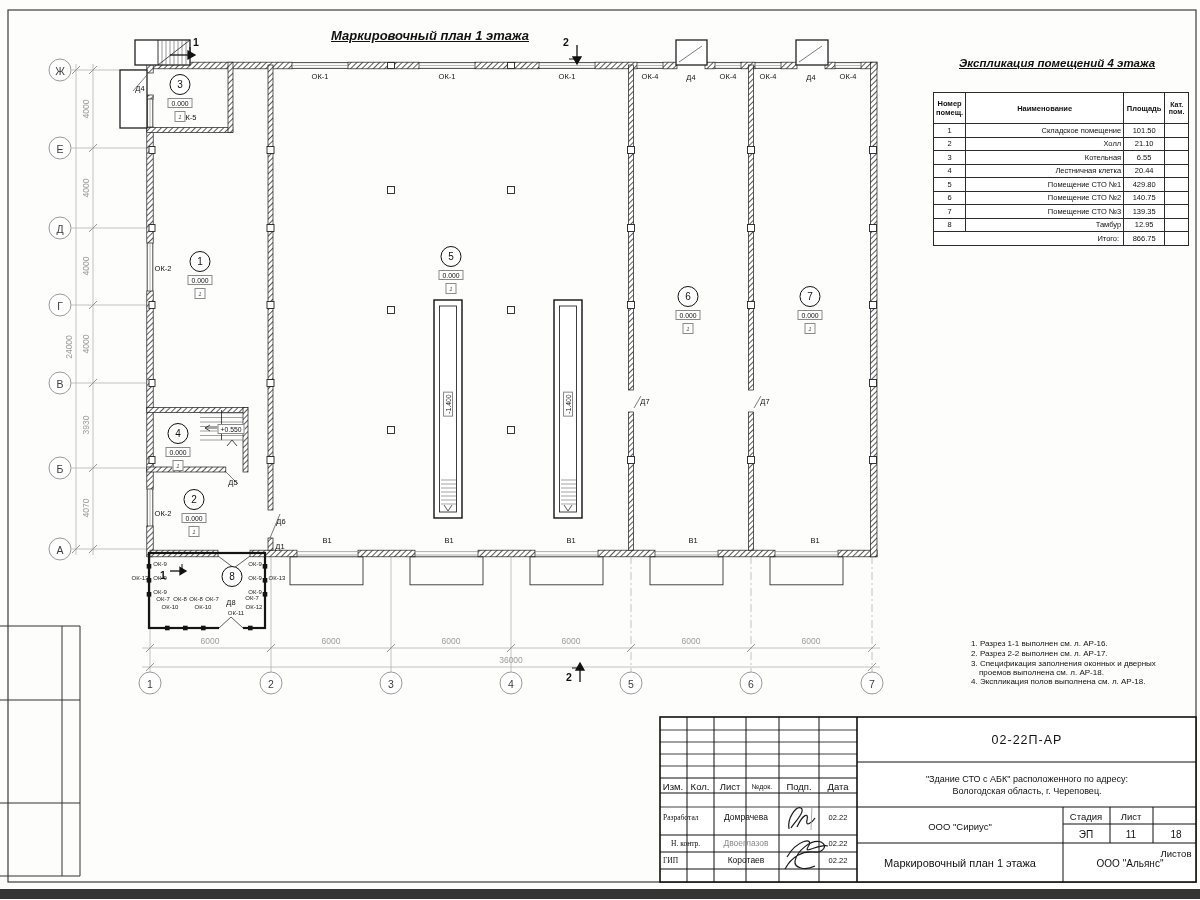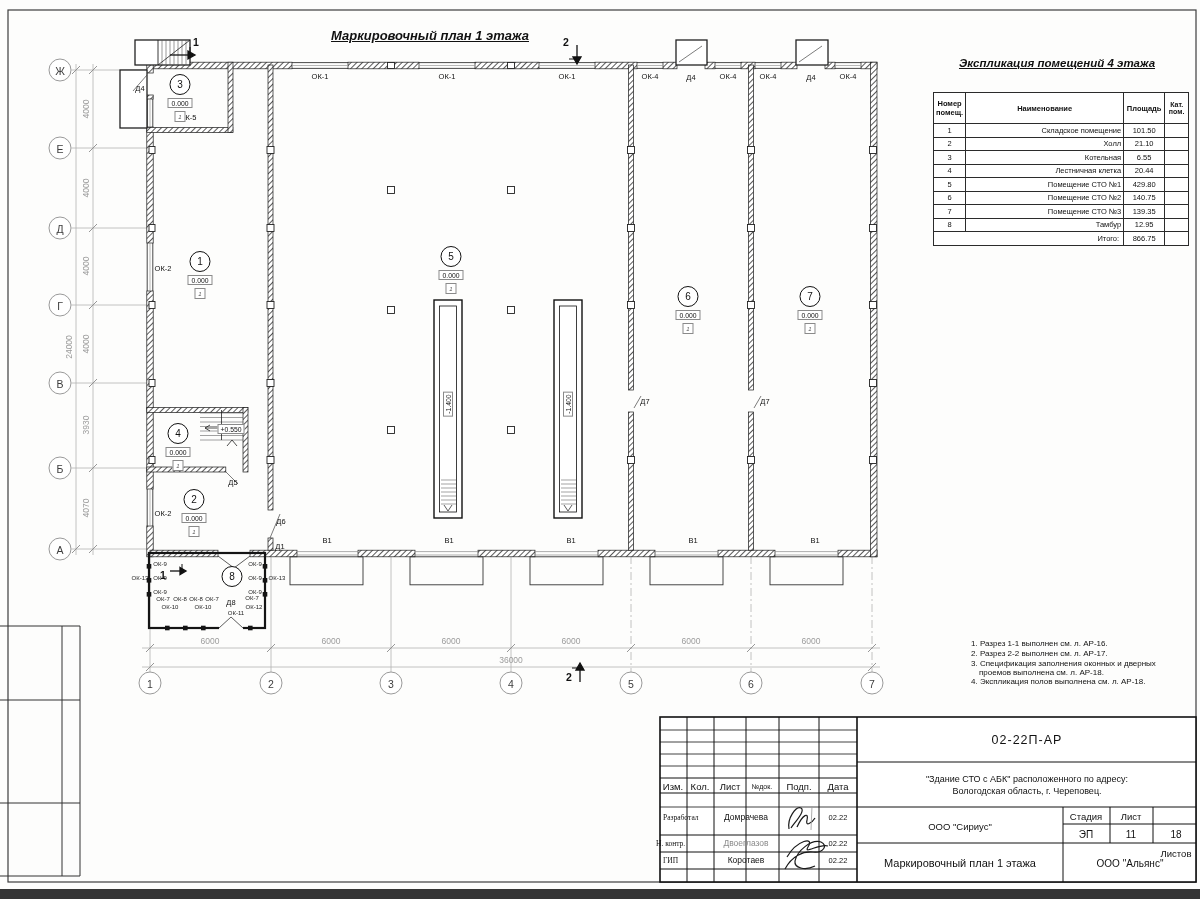--- a/index.html
+++ b/index.html
@@ -629,21 +629,21 @@
   <div class="tb" style="left:700px;top:786px;font-size:9.5px">Кол.</div>
   <div class="tb" style="left:730px;top:786px;font-size:9.5px">Лист</div>
   <div class="tb" style="left:762px;top:786px;font-size:7px">№док.</div>
   <div class="tb" style="left:799px;top:786px;font-size:9.5px">Подп.</div>
   <div class="tb" style="left:838px;top:786px;font-size:9.5px">Дата</div>
 
   <div class="tb-left" style="left:663px;top:817px;font-size:7.5px">Разработал</div>
   <div class="tb" style="left:746px;top:817px;font-size:8.5px">Домрачева</div>
   <div class="tb" style="left:838px;top:817px;font-size:7.5px">02.22</div>
 
-  <div class="tb-left" style="left:656px;top:843px;font-size:7.5px">Н. контр.</div>
+  <div class="tb-left" style="left:671px;top:843px;font-size:7.5px">Н. контр.</div>
   <div class="tb muted" style="left:746px;top:843px;font-size:8.5px">Двоеглазов</div>
   <div class="tb" style="left:838px;top:843px;font-size:7.5px">02.22</div>
 
   <div class="tb-left" style="left:663px;top:860px;font-size:7.5px">ГИП</div>
   <div class="tb" style="left:746px;top:860px;font-size:8.5px">Коротаев</div>
   <div class="tb" style="left:838px;top:860px;font-size:7.5px">02.22</div>
 
   <div class="shadow-bottom"></div>
 </div>
 

